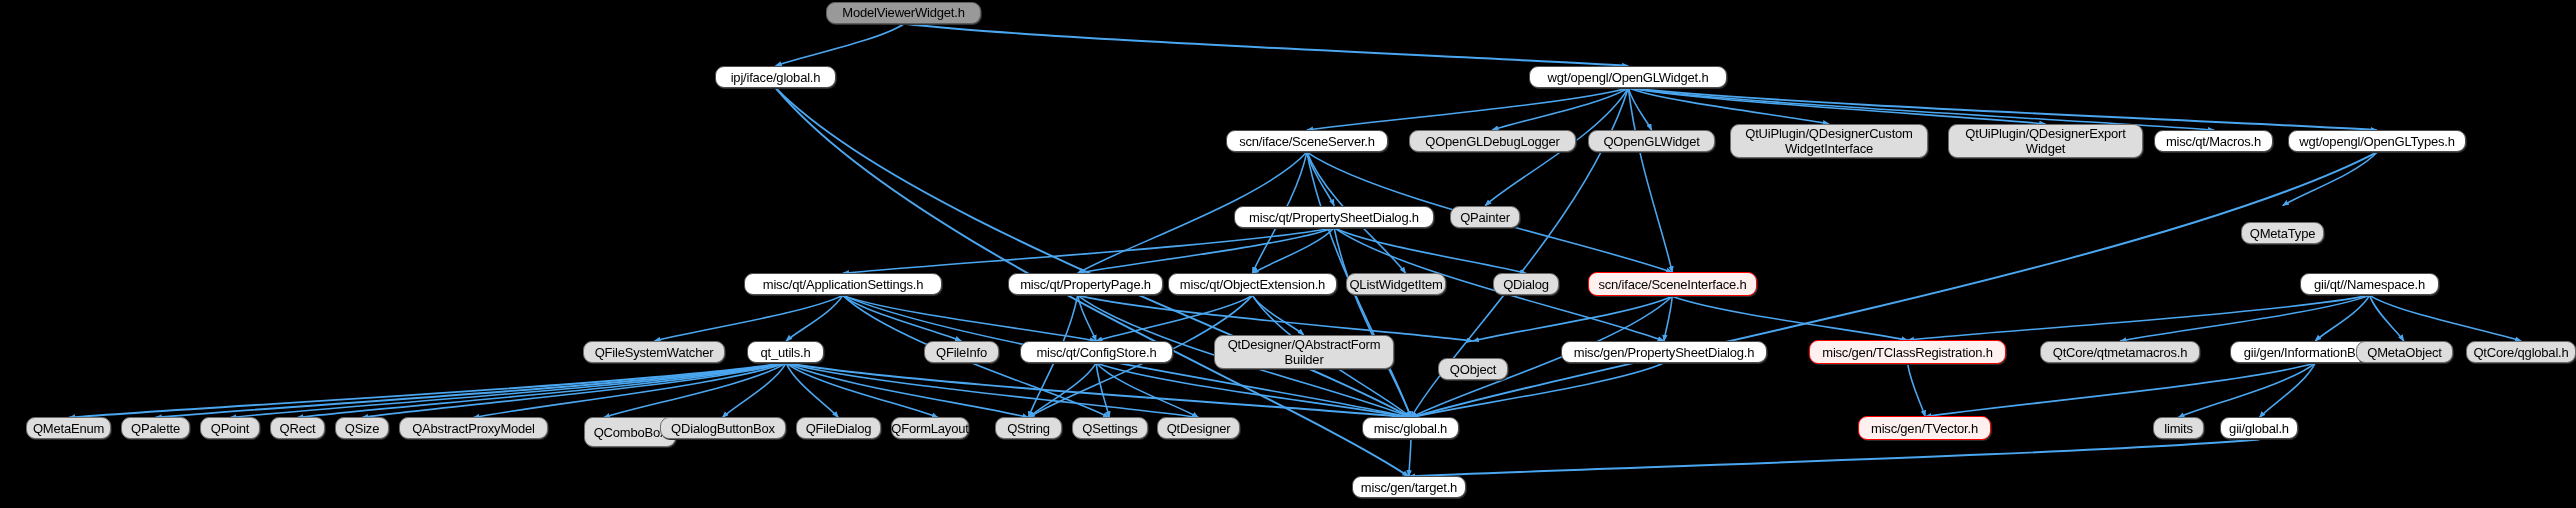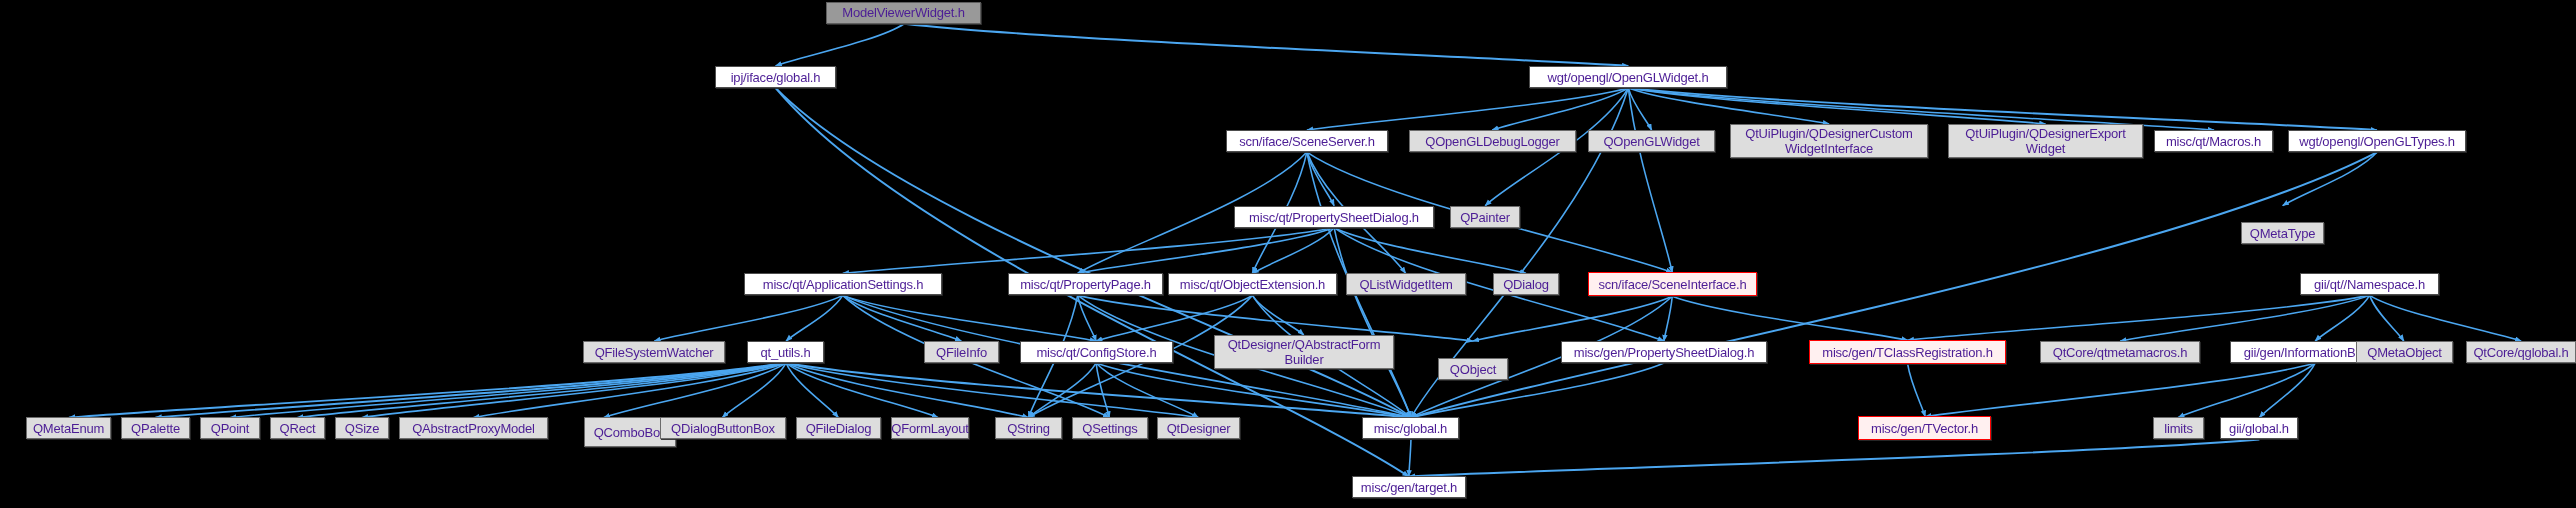--- a/index.html
+++ b/index.html
@@ -25,25 +25,26 @@
   .gnode {
     position: absolute;
     box-sizing: border-box;
     display: flex;
     align-items: center;
     justify-content: center;
     text-align: center;
     font-family: "Liberation Sans", sans-serif;
     font-size: 13px;
     line-height: 15px;
-    color: #4c1d95;
+    color: #000000;
     letter-spacing: -0.2px;
     white-space: pre-line;
     padding: 0 2.6px;
     z-index: 5;
+    border-radius: 9px;
   }
   
   .gnode.root {
     background: #999999;
     border: 0.9px solid #5e5e5e;
     box-shadow: 0.9px 0.9px 0 #333;
   }
   
   .gnode.hdr {
     background: #ffffff;
@@ -163,21 +164,21 @@
       <div class="gnode ext" style="left: 1948px; top: 124px; width: 195px; height: 34px;">QtUiPlugin/QDesignerExport
 Widget</div>
       <div class="gnode hdr" style="left: 2154px; top: 130px; width: 119px; height: 22px;">misc/qt/Macros.h</div>
       <div class="gnode hdr" style="left: 2288px; top: 130px; width: 178px; height: 22px;">wgt/opengl/OpenGLTypes.h</div>
       <div class="gnode hdr" style="left: 1234px; top: 206px; width: 200px; height: 22px;">misc/qt/PropertySheetDialog.h</div>
       <div class="gnode ext" style="left: 1450px; top: 206px; width: 70px; height: 22px;">QPainter</div>
       <div class="gnode ext" style="left: 2241px; top: 206px; width: 83px; height: 22px; margin-top: 16px;">QMetaType</div>
       <div class="gnode hdr" style="left: 744px; top: 273px; width: 198px; height: 22px;">misc/qt/ApplicationSettings.h</div>
       <div class="gnode hdr" style="left: 1000px; top: 273px; width: 155px; height: 22px; margin-left: 8px;">misc/qt/PropertyPage.h</div>
       <div class="gnode hdr" style="left: 1168px; top: 273px; width: 169px; height: 22px;">misc/qt/ObjectExtension.h</div>
-      <div class="gnode ext" style="left: 1346px; top: 273px; width: 120px; height: 22px;">QListWidgetItem</div>
+      <div class="gnode ext" style="left: 1346px; top: 273px; width: 100px; height: 22px;">QListWidgetItem</div>
       <div class="gnode ext" style="left: 1493px; top: 273px; width: 66px; height: 22px;">QDialog</div>
       <div class="gnode trunc" style="left: 1588px; top: 272px; width: 169px; height: 24px;">scn/iface/SceneInterface.h</div>
       <div class="gnode hdr" style="left: 2300px; top: 273px; width: 139px; height: 22px;">gii/qt//Namespace.h</div>
       <div class="gnode ext" style="left: 583px; top: 341px; width: 142px; height: 22px;">QFileSystemWatcher</div>
       <div class="gnode hdr" style="left: 747px; top: 341px; width: 77px; height: 22px;">qt_utils.h</div>
       <div class="gnode ext" style="left: 924px; top: 341px; width: 75px; height: 22px;">QFileInfo</div>
       <div class="gnode hdr" style="left: 1020px; top: 341px; width: 153px; height: 22px;">misc/qt/ConfigStore.h</div>
       <div class="gnode ext" style="left: 1214px; top: 335px; width: 180px; height: 34px;">QtDesigner/QAbstractForm
 Builder</div>
       <div class="gnode ext" style="left: 1438px; top: 358px; width: 70px; height: 22px;">QObject</div>

